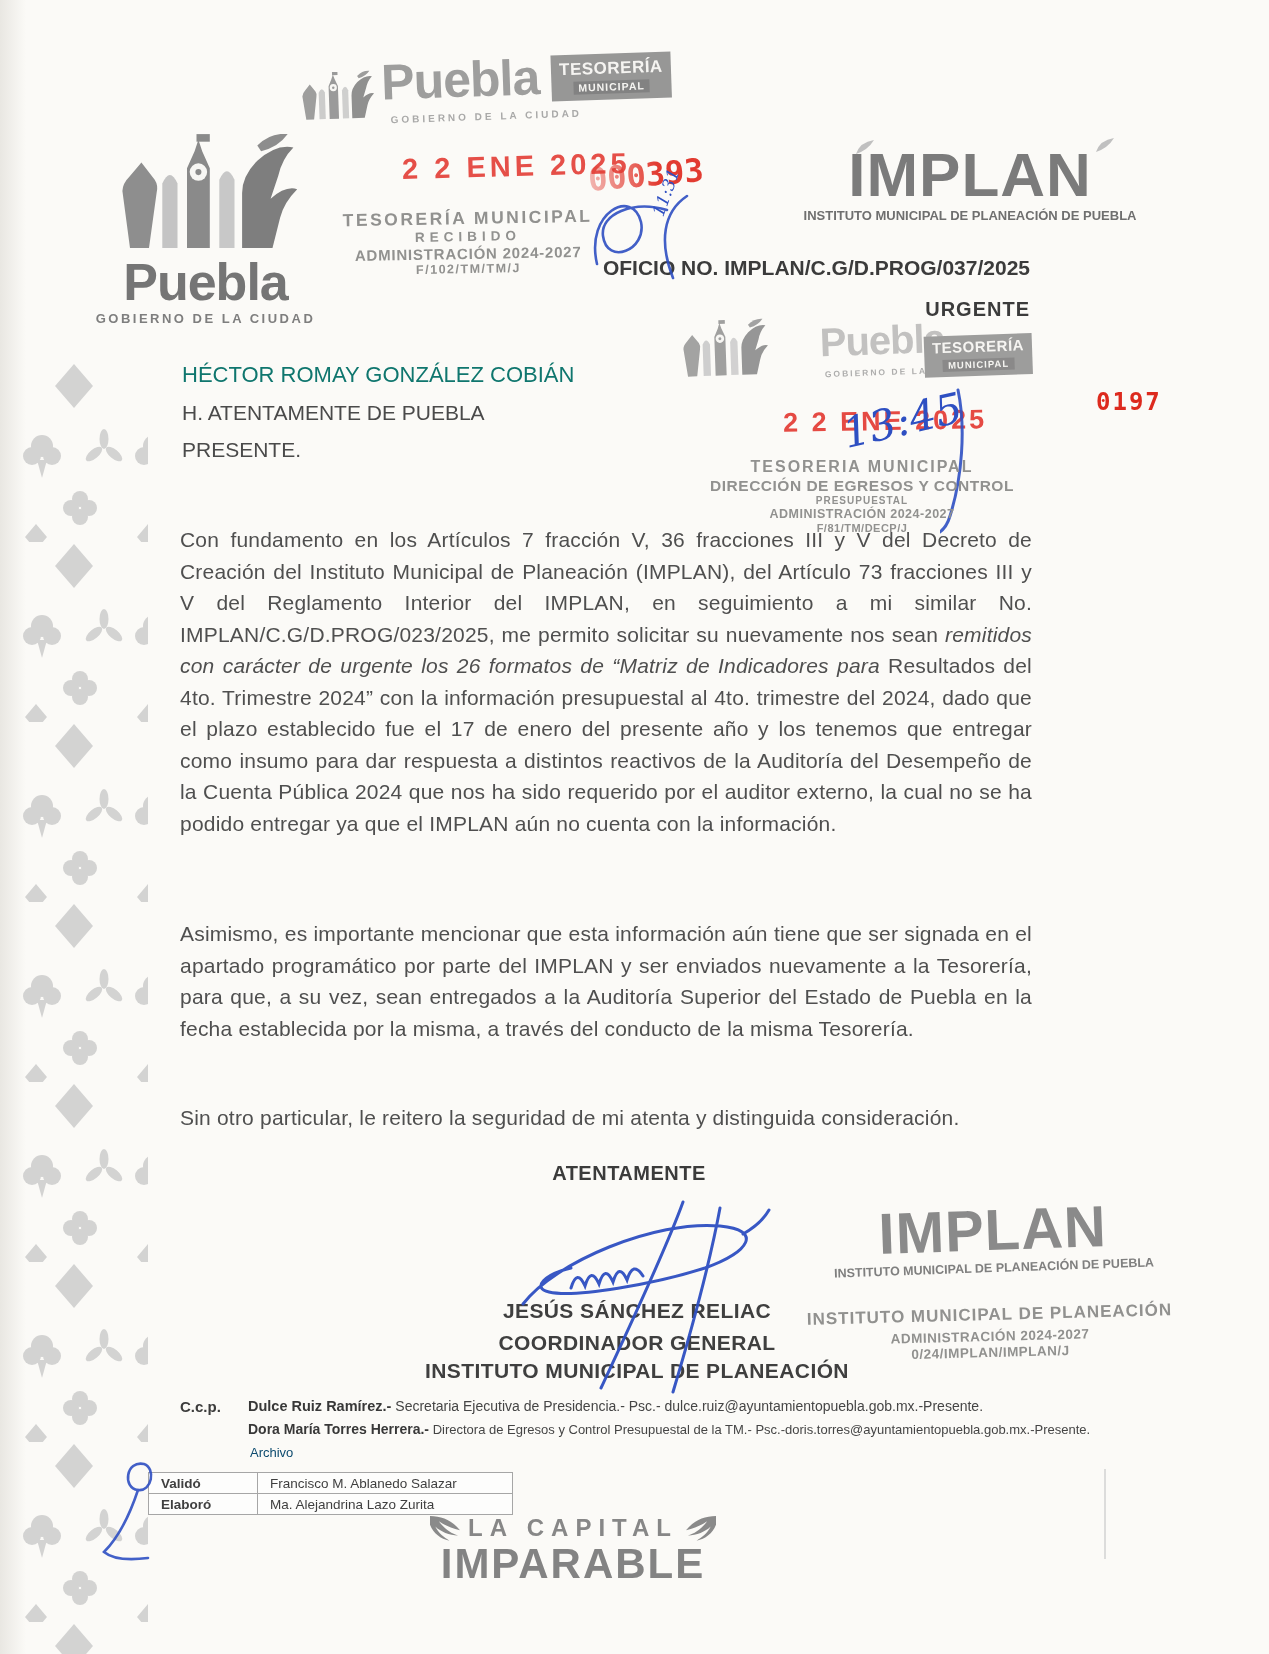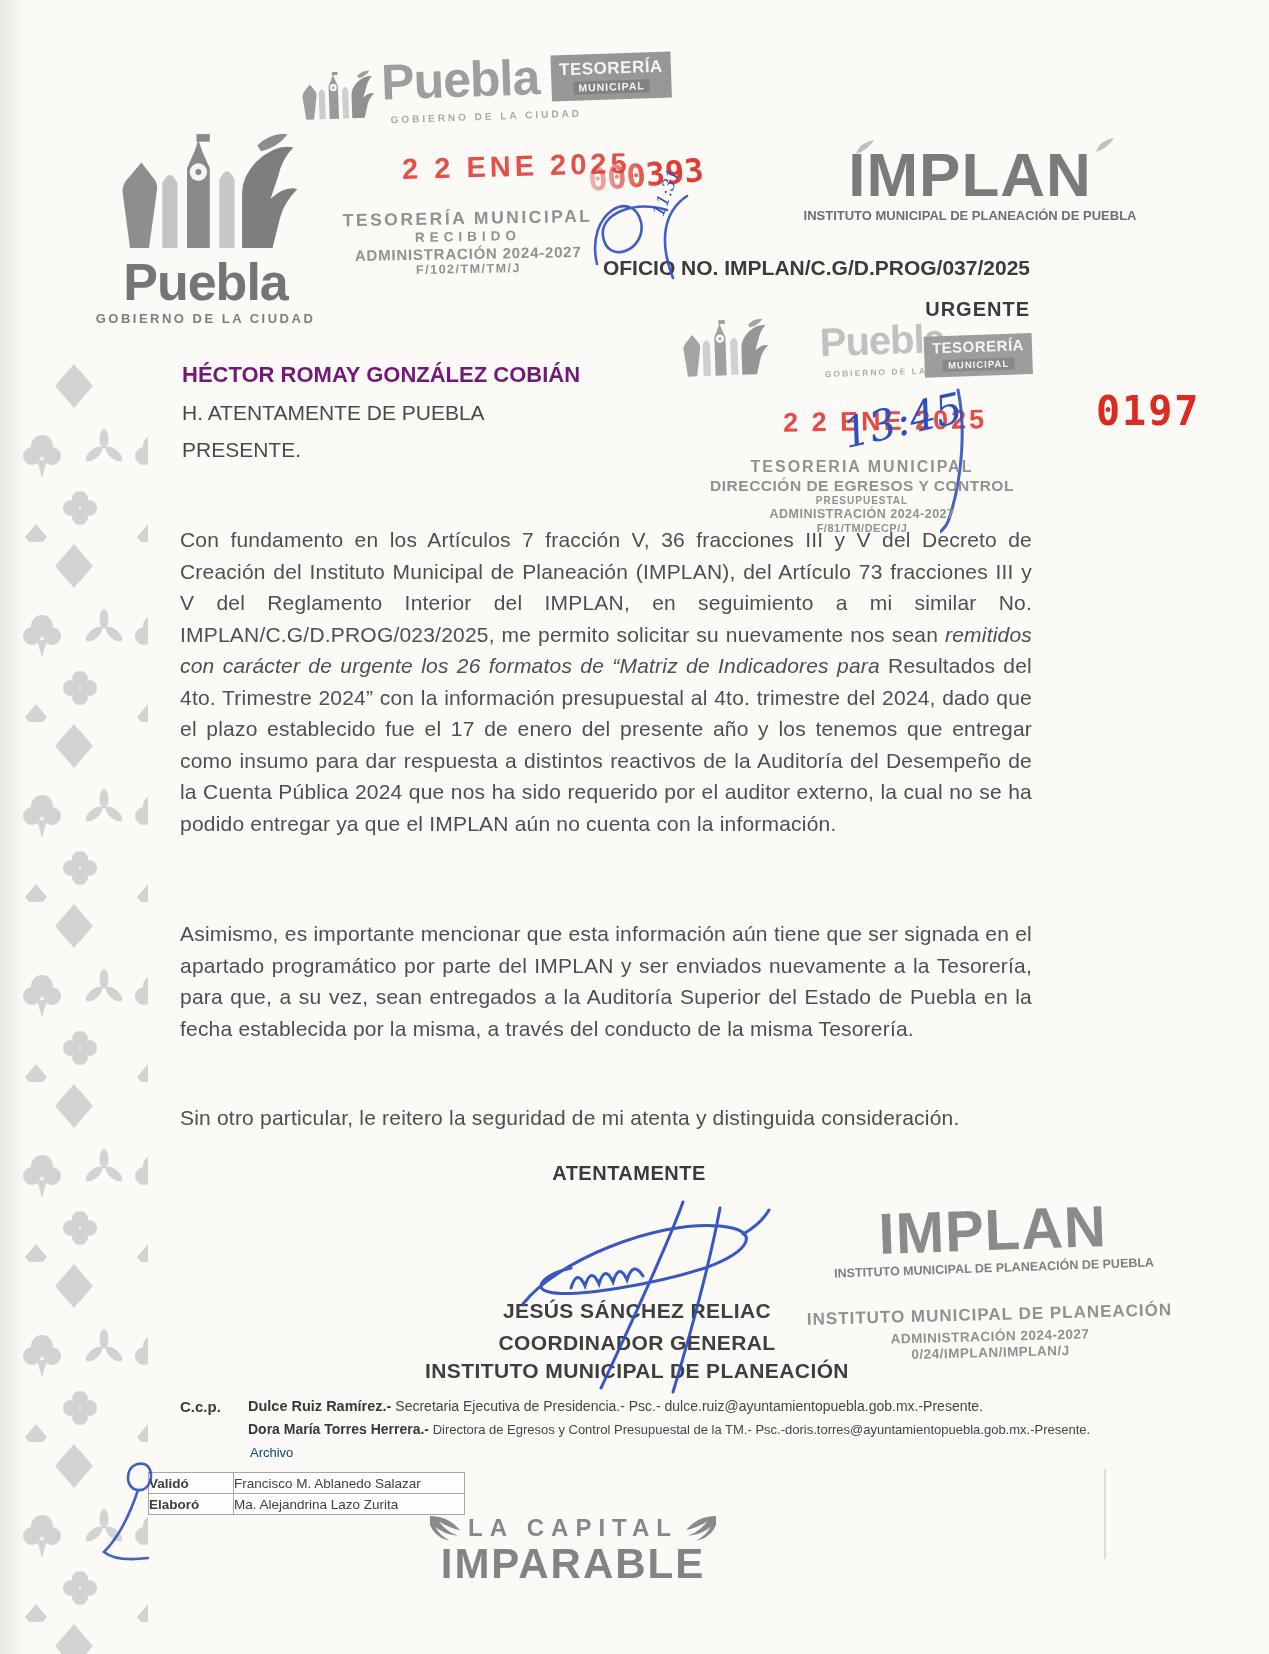--- a/index.html
+++ b/index.html
@@ -25,32 +25,32 @@
   .stamp-lines div{line-height:1.18;}
   .red-stamp{color:#e4413a;font-weight:800;}
   .red-num{color:#e23b31;font-weight:800;font-family:"DejaVu Sans Mono",monospace;}
   .blue-hand{color:#2e4fc2;font-style:italic;font-family:"DejaVu Serif",serif;}
   .implan-word{font-weight:900;color:#7b7b7b;line-height:.95;letter-spacing:1px;
     font-family:"Liberation Sans",sans-serif;}
   .implan-sub{font-weight:700;color:#6f6f6f;line-height:1.15;}
   
   .h-bold{font-weight:800;color:#3b3b3b;}
   .recipient{line-height:37.5px;font-size:21px;color:#4a4a4a;}
-  .recipient .name{font-size:22px;font-weight:700;color:#701a75;}
+  .recipient .name{font-size:22px;font-weight:400;color:#0f766e;}
   .para{font-size:21px;line-height:31.5px;text-align:justify;color:#4f4f4f;
     letter-spacing:.2px;}
   .para .it{font-style:italic;}
   .center{text-align:center;}
   .signer{font-weight:800;color:#3f3f3f;letter-spacing:.4px;line-height:1;}
   
   .ccp-line{white-space:nowrap;color:#454545;}
   .ccp-line .nm{font-weight:800;color:#383838;}
   table.val{border-collapse:collapse;background:rgba(255,255,255,.6);}
   table.val td{border:1px solid #a6a6a6;font-size:13.5px;color:#3f3f3f;
-    padding:1px 0;height:18px;}
+    padding:1px 12px;height:18px;}
   table.val td.lbl{width:84px;font-weight:700;}
   table.val td.val{width:230px;}
   
   .cap-row{display:flex;align-items:center;justify-content:center;gap:8px;}
   .cap-word{font-weight:800;font-size:24px;letter-spacing:7px;color:#878787;line-height:1;}
   .imp-word{font-weight:900;font-size:42px;letter-spacing:2px;color:#838383;line-height:1;margin-top:2px;}
   .mask-fade{-webkit-mask-image:linear-gradient(90deg,rgba(0,0,0,.35),#000 60%);
     mask-image:linear-gradient(90deg,rgba(0,0,0,.35),#000 60%);}
 </style>
 </head>
@@ -179,21 +179,21 @@
   </svg>
 
   <div class="abs stamp-lines z3" style="left:692px;top:458px;width:340px;line-height:1.05">
     <div style="font-size:16px;letter-spacing:2px">TESORERIA MUNICIPAL</div>
     <div style="font-size:15.5px;letter-spacing:.5px">DIRECCIÓN DE EGRESOS Y CONTROL</div>
     <div style="font-size:10px;letter-spacing:1px">PRESUPUESTAL</div>
     <div style="font-size:12.5px;letter-spacing:.5px">ADMINISTRACIÓN 2024-2027</div>
     <div style="font-size:11px;letter-spacing:.5px">F/81/TM/DECP/J</div>
   </div>
 
-  <div class="abs red-num z3" style="left:1096px;top:388px;font-size:40px;letter-spacing:2px;color:#dd2a1e">0197</div>
+  <div class="abs red-num z3" style="left:1096px;top:388px;font-size:24px;letter-spacing:2px;color:#dd2a1e">0197</div>
 
   <div class="abs recipient z2" style="left:182px;top:356px">
     <div class="name">HÉCTOR ROMAY GONZÁLEZ COBIÁN</div>
     <div>H. ATENTAMENTE DE PUEBLA</div>
     <div>PRESENTE.</div>
   </div>
 
   <div class="abs para z2" style="left:180px;top:524px;width:852px"><span>Con fundamento en los Artículos 7 fracción V, 36 fracciones III y V del Decreto de Creación del Instituto Municipal de Planeación (IMPLAN), del Artículo 73 fracciones III y V del Reglamento Interior del IMPLAN, en seguimiento a mi similar No. IMPLAN/C.G/D.PROG/023/2025, me permito solicitar su nuevamente nos sean </span><span class="it">remitidos con carácter de urgente los 26 formatos de “Matriz de Indicadores para </span><span>Resultados del 4to. Trimestre 2024” con la información presupuestal al 4to. trimestre del 2024, dado que el plazo establecido fue el 17 de enero del presente año y los tenemos que entregar como insumo para dar respuesta a distintos reactivos de la Auditoría del Desempeño de la Cuenta Pública 2024 que nos ha sido requerido por el auditor externo, la cual no se ha podido entregar ya que el IMPLAN aún no cuenta con la información.</span></div>
 
   <div class="abs para z2" style="left:180px;top:918px;width:852px">Asimismo, es importante mencionar que esta información aún tiene que ser signada en el apartado programático por parte del IMPLAN y ser enviados nuevamente a la Tesorería, para que, a su vez, sean entregados a la Auditoría Superior del Estado de Puebla en la fecha establecida por la misma, a través del conducto de la misma Tesorería.</div>

